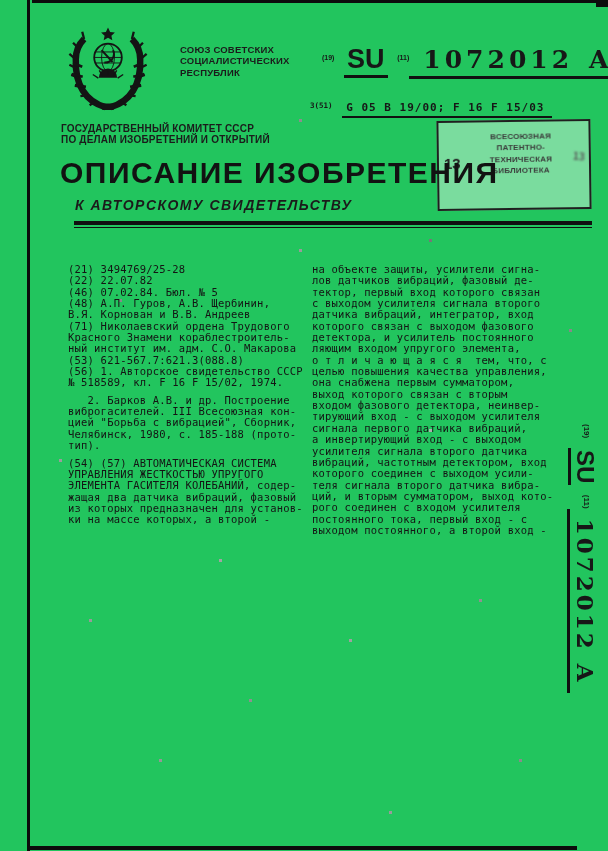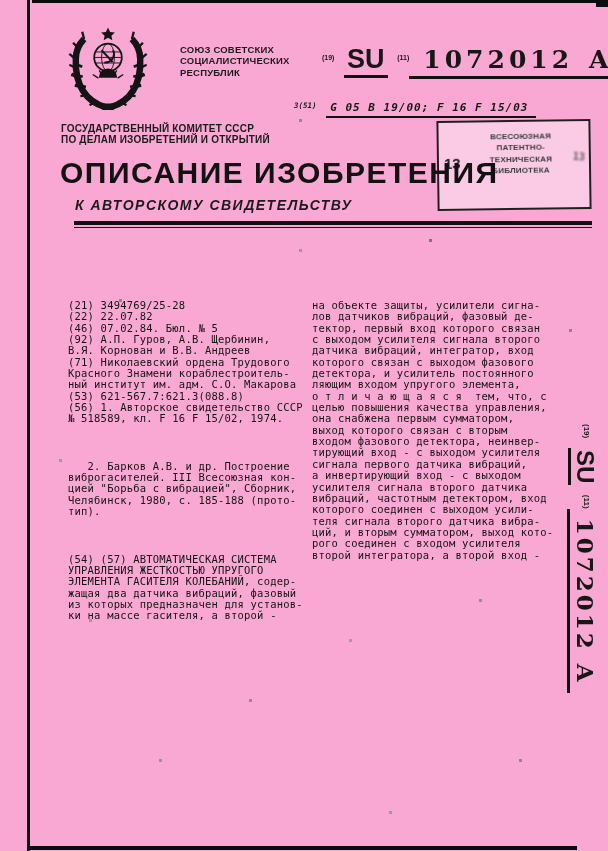--- a/index.html
+++ b/index.html
@@ -1,40 +1,40 @@
 <!DOCTYPE html>
 <html><head>
 <meta charset="utf-8">
 <style>
   * { margin:0; padding:0; box-sizing:border-box; }
   body { background:#e9e8e4; font-family:"DejaVu Sans Mono", monospace; }
   .page {
     position:relative; width:608px; height:851px; margin:0 auto;
-    background:#f9a8d4; overflow:hidden; color:#171717;
+    background:#22c55e; overflow:hidden; color:#171717;
   }
   
   .edge { position:absolute; background:#0c0c0c; }
   .edge-top { top:0; left:32px; width:576px; height:3px; }
   .edge-left { top:0; left:27px; width:3px; height:851px; }
   .edge-bottom { top:846px; left:27px; width:550px; height:4px; }
   .edge-corner { top:0; right:0; width:12px; height:7px; }
 
   
   .emblem { position:absolute; top:26px; left:62px; }
   .country { position:absolute; top:44px; left:180px;
     font-family:"Liberation Sans", sans-serif; font-weight:700;
     font-size:9.5px; line-height:17px; letter-spacing:0.6px; color:#1b1b1b; }
   .pub-row { position:absolute; top:44px; left:322px; white-space:nowrap; }
   .tiny-label { font-family:"Liberation Sans", sans-serif; font-size:7px; font-weight:700; vertical-align:8px; letter-spacing:0; }
   .pub-su { font-family:"Liberation Sans", sans-serif; font-weight:700; font-size:27px;
     border-bottom:3px solid #111; padding:0 3px 1px 3px; }
   .pub-num { font-family:"DejaVu Serif", serif; font-weight:700; font-size:25px;
     letter-spacing:4px; border-bottom:3px solid #111; padding:0 10px 2px 14px; white-space:pre; }
   .pub-kind { margin-left:16px; }
-  .ipc-row { position:absolute; top:96px; left:294px; white-space:nowrap;font-style:italic; }
+  .ipc-row { position:absolute; top:96px; left:310px; white-space:nowrap; }
   .ipc-prefix { font-size:7.5px; font-weight:700; vertical-align:3px; }
   .ipc-code { font-family:"DejaVu Sans Mono", monospace; font-weight:700; font-size:11px;
     letter-spacing:1px; border-bottom:2px solid #111; padding:0 8px 2px 4px; }
   .committee { position:absolute; top:123px; left:61px;
     font-family:"Liberation Sans", sans-serif; font-weight:700;
     font-size:10px; line-height:13px; letter-spacing:0.4px; color:#1b1b1b; }
   .doc-title { position:absolute; top:156px; left:60px;
     font-family:"Liberation Sans", sans-serif; font-weight:700;
     font-size:30px; letter-spacing:1.5px; color:#121212; }
   .doc-subtitle { position:absolute; top:197px; left:75px;
@@ -53,21 +53,21 @@
   .stamp-side { position:absolute; top:30px; right:4px; font-size:10px; font-weight:700;
     color:#555; filter:blur(0.8px); transform:rotate(6deg); }
 
   .rule { position:absolute; top:221px; left:74px; width:518px; height:7px;
     border-top:4px solid #101010; border-bottom:1px solid #101010; }
 
   
   .col { position:absolute; top:264px; font-size:10.5px; color:#141414; }
   .col-left { left:68px; width:246px; }
   .col-right { left:312px; width:252px; }
-  .block { margin-bottom:6px;margin-top:36px; }
+  .block { margin-bottom:6px; }
   .tline { line-height:11.35px; white-space:pre; letter-spacing:0.2px; }
 
   
   .side-pub { position:absolute; top:424px; left:599px; white-space:nowrap;
     transform:rotate(90deg); transform-origin:top left; }
   .side-small { font-family:"Liberation Sans", sans-serif; font-size:8px; font-weight:700; vertical-align:7px; }
   .side-su { font-family:"Liberation Sans", sans-serif; font-weight:700; font-size:24px;
     border-bottom:3px solid #111; padding:0 2px 1px 2px; }
   .side-num { font-family:"DejaVu Serif", serif; font-weight:700; font-size:23px;
     letter-spacing:3px; border-bottom:3px solid #111; padding:0 8px 2px 10px; white-space:pre; }
@@ -149,21 +149,21 @@
   <div class="doc-title">ОПИСАНИЕ ИЗОБРЕТЕНИЯ</div>
   <div class="doc-subtitle">К АВТОРСКОМУ СВИДЕТЕЛЬСТВУ</div>
 
   <div class="rule"></div>
 
   <div class="col col-left">
     <div class="block">
         <div class="tline">(21) 3494769/25-28</div>
         <div class="tline">(22) 22.07.82</div>
         <div class="tline">(46) 07.02.84. Бюл. № 5</div>
-        <div class="tline">(92) А.П. Гуров, А.В. Щербинин,</div>
+        <div class="tline">(48) А.П. Гуров, А.В. Щербинин,</div>
         <div class="tline">В.Я. Корнован и В.В. Андреев</div>
         <div class="tline">(71) Николаевский ордена Трудового</div>
         <div class="tline">Красного Знамени кораблестроитель-</div>
         <div class="tline">ный институт им. адм. С.О. Макарова</div>
         <div class="tline">(53) 621-567.7:621.3(088.8)</div>
         <div class="tline">(56) 1. Авторское свидетельство СССР</div>
         <div class="tline">№ 518589, кл. F 16 F 15/02, 1974.</div>
       </div>
     <div class="block">
         <div class="tline">   2. Барков А.В. и др. Построение</div>
@@ -171,21 +171,21 @@
         <div class="tline">цией "Борьба с вибрацией", Сборник,</div>
         <div class="tline">Челябинск, 1980, с. 185-188 (прото-</div>
         <div class="tline">тип).</div>
       </div>
     <div class="block">
         <div class="tline">(54) (57) АВТОМАТИЧЕСКАЯ СИСТЕМА</div>
         <div class="tline">УПРАВЛЕНИЯ ЖЕСТКОСТЬЮ УПРУГОГО</div>
         <div class="tline">ЭЛЕМЕНТА ГАСИТЕЛЯ КОЛЕБАНИЙ, содер-</div>
         <div class="tline">жащая два датчика вибраций, фазовый</div>
         <div class="tline">из которых предназначен для установ-</div>
-        <div class="tline">ки на массе гасителя, а второй -</div>
+        <div class="tline">ки на массе которых, а второй -</div>
       </div>
   </div>
 
   <div class="col col-right">
     <div class="block">
         <div class="tline">на объекте защиты, усилители сигна-</div>
         <div class="tline">лов датчиков вибраций, фазовый де-</div>
         <div class="tline">тектор, первый вход которого связан</div>
         <div class="tline">с выходом усилителя сигнала второго</div>
         <div class="tline">датчика вибраций, интегратор, вход</div>
@@ -199,21 +199,22 @@
         <div class="tline">входом фазового детектора, неинвер-</div>
         <div class="tline">тирующий вход - с выходом усилителя</div>
         <div class="tline">сигнала первого датчика вибраций,</div>
         <div class="tline">а инвертирующий вход - с выходом</div>
         <div class="tline">усилителя сигнала второго датчика</div>
         <div class="tline">вибраций, частотным детектором, вход</div>
         <div class="tline">которого соединен с выходом усили-</div>
         <div class="tline">теля сигнала второго датчика вибра-</div>
         <div class="tline">ций, и вторым сумматором, выход кото-</div>
         <div class="tline">рого соединен с входом усилителя</div>
-        <div class="tline">второй интегратора, а второй вход -</div>
+        <div class="tline">постоянного тока, первый вход - с</div>
+        <div class="tline">выходом постоянного, а второй вход -</div>
       </div>
   </div>
 
   <div class="side-pub">
     <span class="side-small">(19)</span>
     <span class="side-su">SU</span>
     <span class="side-small">(11)</span><span class="side-num"><span>1072012</span><span class="side-kind">A</span></span>
   </div>
 
 </div>

